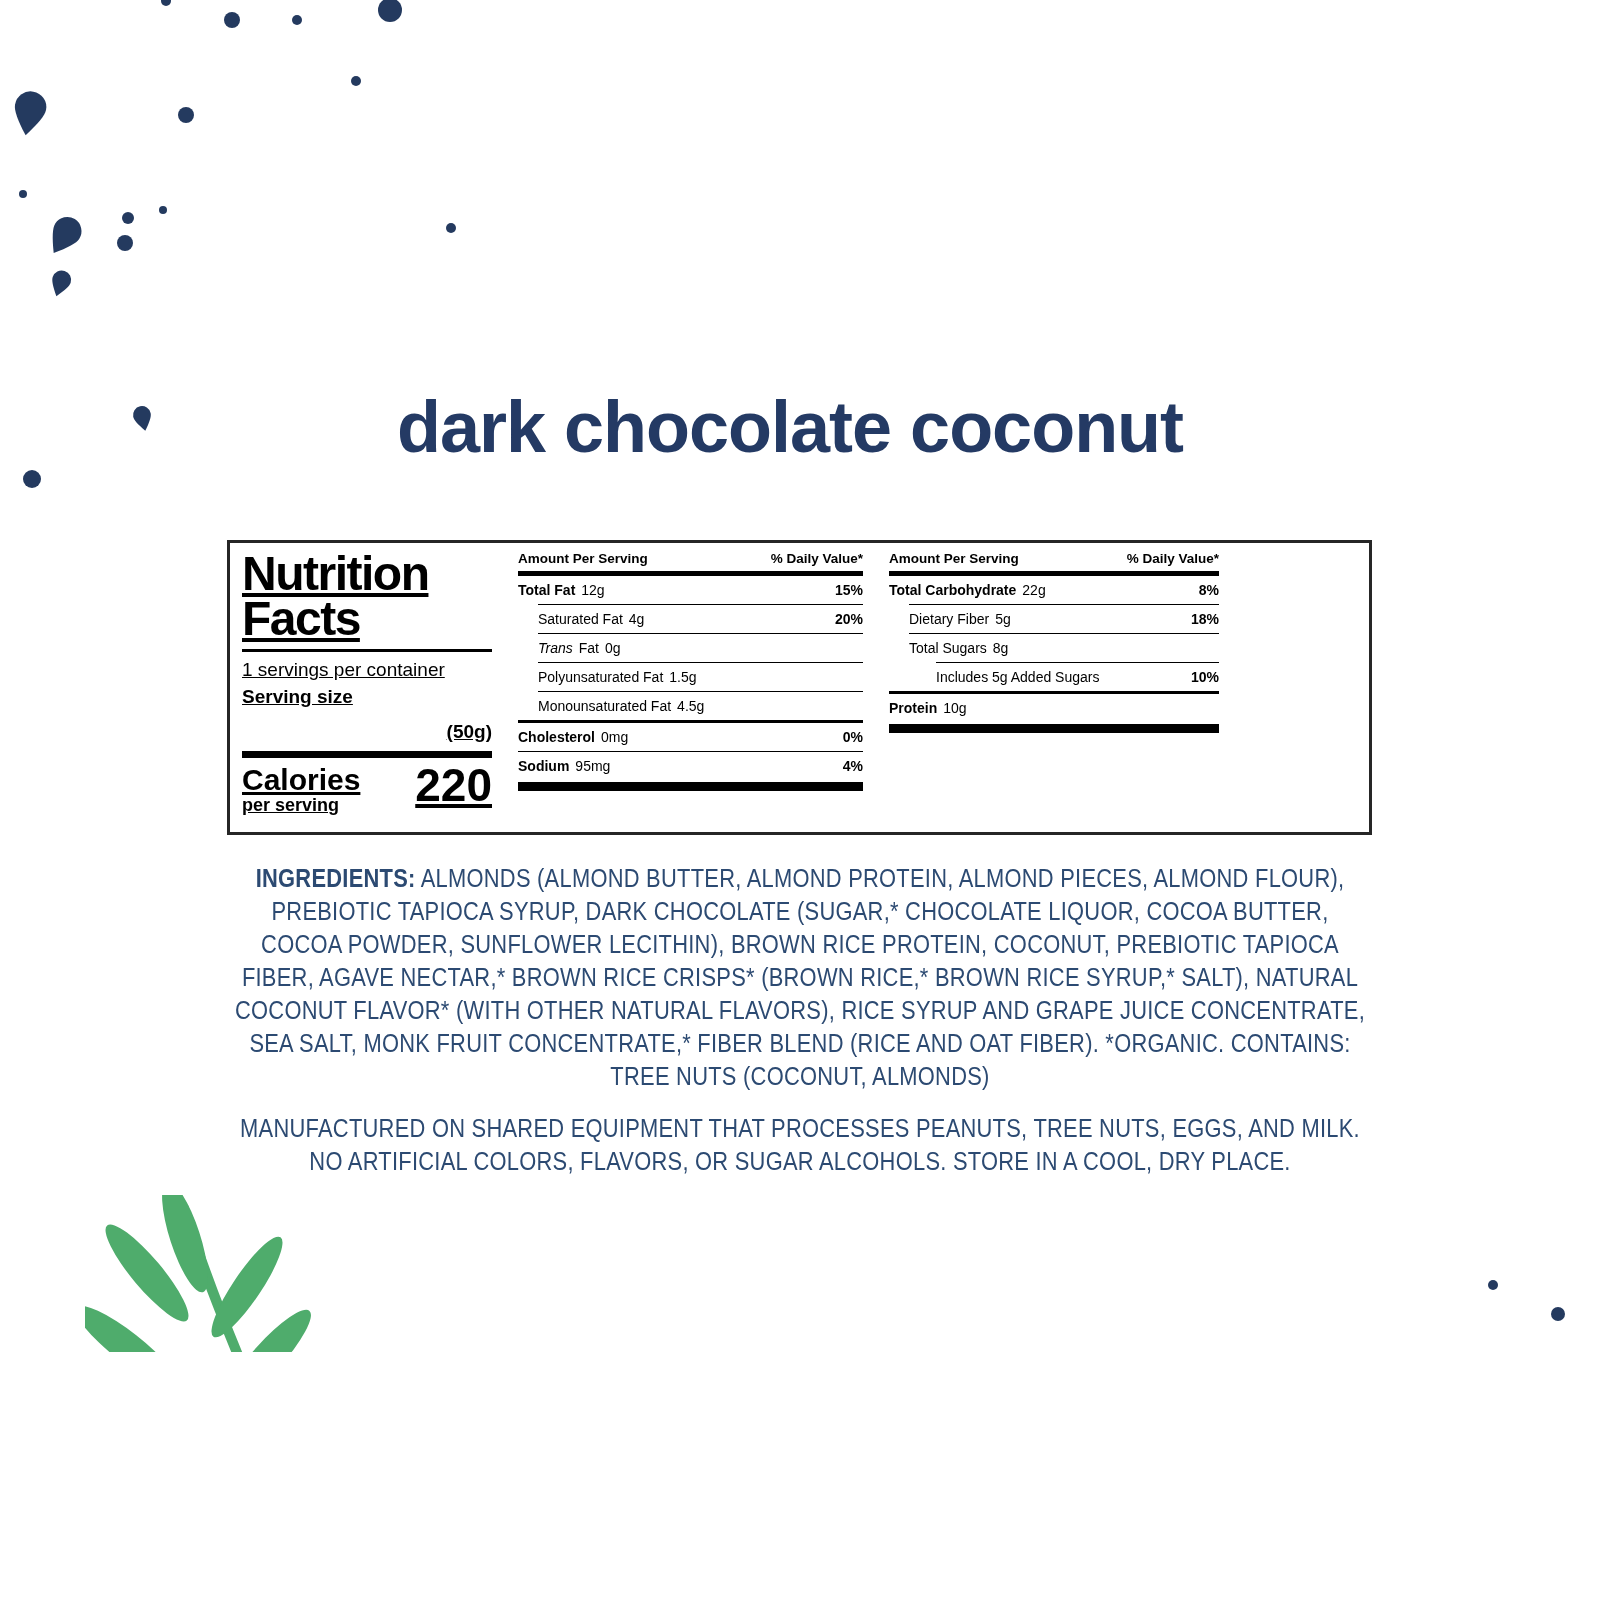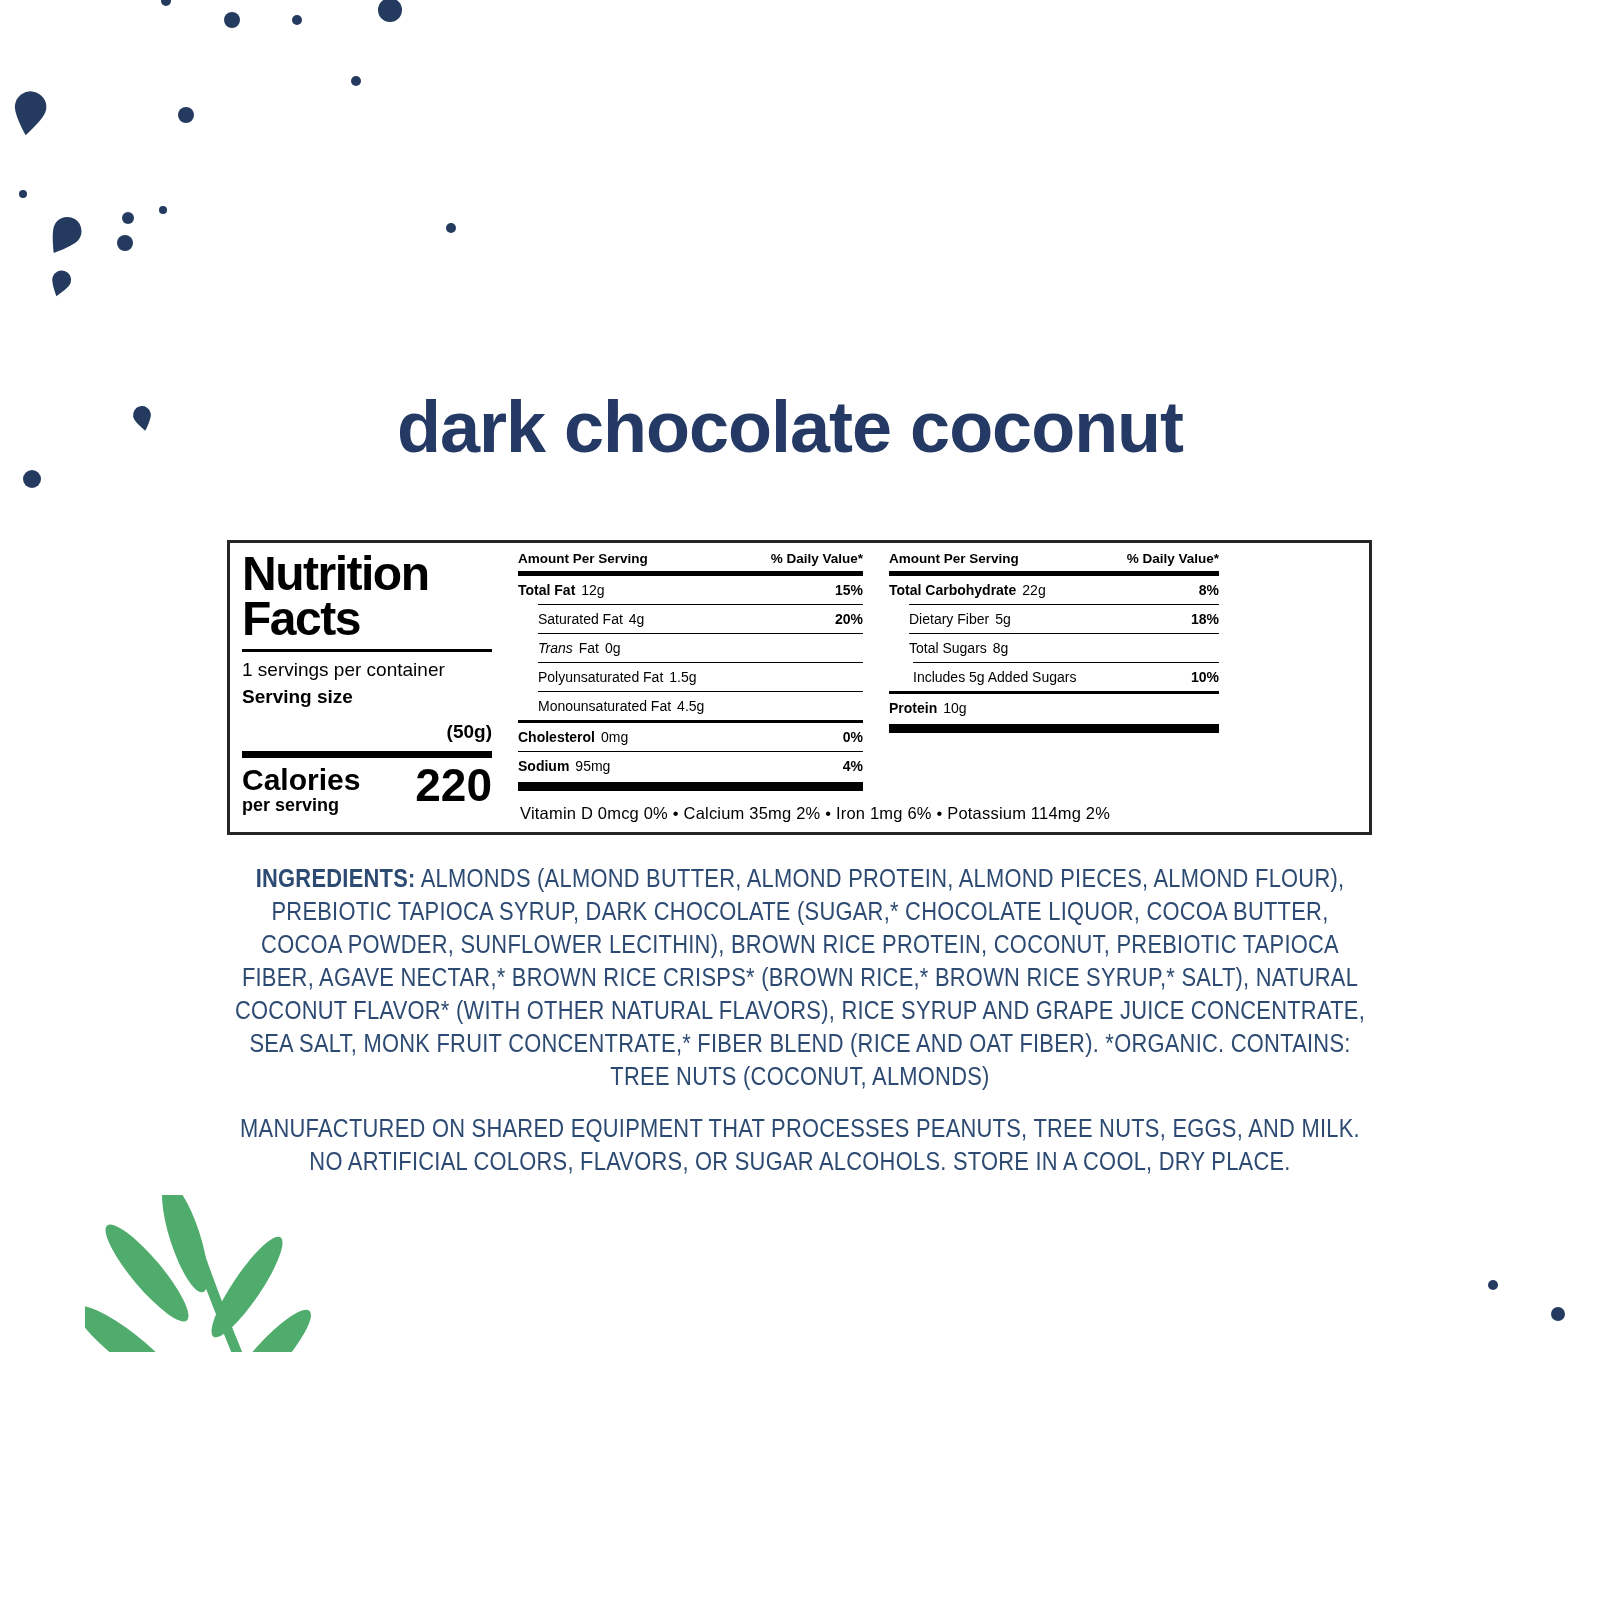--- a/index.html
+++ b/index.html
@@ -19,41 +19,41 @@
     position:absolute;top:386px;left:0;width:1580px;text-align:center;
     font-size:72px;font-weight:bold;letter-spacing:-1px;color:var(--navy);
   }
   
   .nf{
     position:absolute;left:227px;top:540px;width:1145px;height:295px;
     box-sizing:border-box;border:3px solid var(--label-border);background:#fff;
     padding:8px 12px;
   }
   .nf-cols{display:flex;height:100%;box-sizing:border-box;}
-  .nf-col1{width:250px;flex:none;}
+  .nf-col1{width:250px;flex:none;text-decoration:underline;}
   .nf-col2{width:345px;flex:none;margin-left:26px;}
   .nf-col3{width:330px;flex:none;margin-left:26px;}
   .nf-col4{flex:1;margin-left:18px;font-size:13.5px;line-height:1.5;padding-top:20px;}
   .nf-title{font-size:48px;line-height:.94;font-weight:bold;letter-spacing:-1.5px;}
   .rule-thin{border-bottom:3px solid #000;margin:8px 0 5px;}
   .rule-thick{border-bottom:7px solid #000;margin:8px 0 7px;}
   .nf-serv{font-size:19px;padding-top:2px;}
   .nf-servsize{font-size:19px;font-weight:bold;margin-top:5px;}
   .nf-servg{font-size:19px;font-weight:bold;margin-top:13px;text-align:right;}
   .cal-row{display:flex;justify-content:space-between;align-items:flex-start;}
   .cal-word{font-size:30px;font-weight:bold;line-height:1;}
   .cal-sub{font-size:18px;font-weight:bold;line-height:1;margin-top:1px;}
   .cal-val{font-size:46px;font-weight:bold;line-height:.9;}
   .col-head{display:flex;justify-content:space-between;font-size:13.5px;font-weight:bold;padding-bottom:5px;align-items:flex-end;}
   .bar-head{border-bottom:5px solid #000;}
   .nrow{display:flex;justify-content:space-between;font-size:14px;line-height:22px;padding:3px 0;border-top:1px solid #000;}
   .nrow.first{border-top:none;}
   .nrow.mid{border-top:3px solid #000000;}
   .sub{margin-left:20px;}
-  .sub2{margin-left:24px;}
+  .sub2{margin-left:47px;}
   .bar-end{border-top:9px solid #000;margin-top:2px;}
   .b{font-weight:bold;}
   .amt{margin-left:6px;font-weight:normal;}
   .micro{
     position:absolute;left:290px;bottom:9px;font-size:16.5px;letter-spacing:.2px;
   }
   
   .ingredients,.disclaimer{
     position:absolute;left:150px;width:1300px;text-align:center;
     font-size:25px;line-height:33px;color:var(--ing);
@@ -193,21 +193,20 @@
         </div>
         <div class="nrow mid">
           <span><span class="b">Protein</span><span class="amt">10g</span></span>
           <span class="b"></span>
         </div>
         <div class="bar-end"></div>
       </div>
 
     </div>
 
-    <div class="micro">Vitamin D 0mcg 0%  •  Calcium 35mg 2%  •  Iron 1mg 6%  •  Potassium 114mg 2%</div>
   </div>
 
   <div class="ingredients">
     <span class="b">INGREDIENTS:</span>
     <span>ALMONDS (ALMOND BUTTER, ALMOND PROTEIN, ALMOND PIECES, ALMOND FLOUR), PREBIOTIC TAPIOCA SYRUP, DARK CHOCOLATE (SUGAR,* CHOCOLATE LIQUOR, COCOA BUTTER, COCOA POWDER, SUNFLOWER LECITHIN), BROWN RICE PROTEIN, COCONUT, PREBIOTIC TAPIOCA FIBER, AGAVE NECTAR,* BROWN RICE CRISPS* (BROWN RICE,* BROWN RICE SYRUP,* SALT), NATURAL COCONUT FLAVOR* (WITH OTHER NATURAL FLAVORS), RICE SYRUP AND GRAPE JUICE CONCENTRATE, SEA SALT, MONK FRUIT CONCENTRATE,* FIBER BLEND (RICE AND OAT FIBER). *ORGANIC. CONTAINS: TREE NUTS (COCONUT, ALMONDS)</span>
   </div>
 
   <div class="disclaimer">MANUFACTURED ON SHARED EQUIPMENT THAT PROCESSES PEANUTS, TREE NUTS, EGGS, AND MILK. NO ARTIFICIAL COLORS, FLAVORS, OR SUGAR ALCOHOLS. STORE IN A COOL, DRY PLACE.</div>
 
   <svg style="position:absolute;left:85px;top:1195px;" width="340" height="375" viewBox="0 0 340 375">

